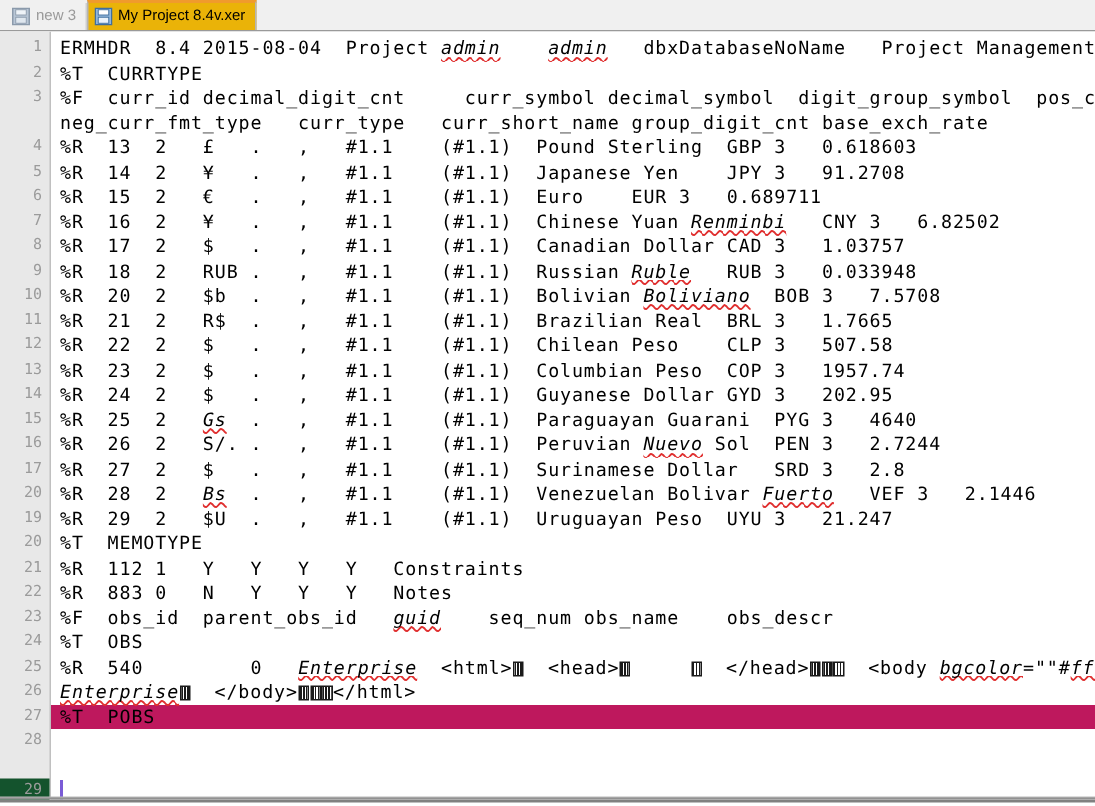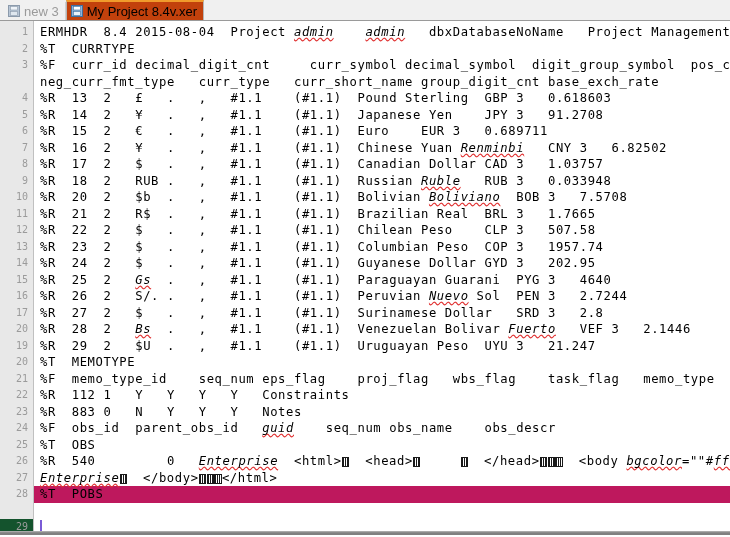--- a/index.html
+++ b/index.html
@@ -24,33 +24,33 @@
     align-items: flex-end;
     padding-left: 4px;
     box-sizing: border-box;
     position: relative;
   }
   .tab {
     display: flex;
     align-items: center;
     height: 18px;
     padding: 0 6px 0 4px;
-    font-size: 13px;
+    font-size: 10px;
     box-sizing: border-box;
     position: relative;
     white-space: nowrap;
   }
   .tab.inactive {
     color: #9a9a9a;
     background: #f0f0f0;
     border-right: 1px solid #cfcfcf;
   }
   .tab.active {
     color: #000000;
-    background: #c2410c;
+    background: #eab308;
     border-top: 2px solid #f09b2c;
     border-left: 1px solid #b5b5b5;
     border-right: 1px solid #b5b5b5;
     height: 20px;
   }
   .tab-icon {
     width: 12px;
     height: 12px;
     margin-right: 4px;
     flex: 0 0 auto;
@@ -226,21 +226,20 @@
       <div class="cline">%R  21  2   R$  .   ,   #1.1    (#1.1)  Brazilian Real  BRL 3   1.7665</div>
       <div class="cline">%R  22  2   $   .   ,   #1.1    (#1.1)  Chilean Peso    CLP 3   507.58</div>
       <div class="cline">%R  23  2   $   .   ,   #1.1    (#1.1)  Columbian Peso  COP 3   1957.74</div>
       <div class="cline">%R  24  2   $   .   ,   #1.1    (#1.1)  Guyanese Dollar GYD 3   202.95</div>
       <div class="cline">%R  25  2   <span class="sq">Gs</span>  .   ,   #1.1    (#1.1)  Paraguayan Guarani  PYG 3   4640</div>
       <div class="cline">%R  26  2   S/. .   ,   #1.1    (#1.1)  Peruvian <span class="sq">Nuevo</span> Sol  PEN 3   2.7244</div>
       <div class="cline">%R  27  2   $   .   ,   #1.1    (#1.1)  Surinamese Dollar   SRD 3   2.8</div>
       <div class="cline">%R  28  2   <span class="sq">Bs</span>  .   ,   #1.1    (#1.1)  Venezuelan Bolivar <span class="sq">Fuerto</span>   VEF 3   2.1446</div>
       <div class="cline">%R  29  2   $U  .   ,   #1.1    (#1.1)  Uruguayan Peso  UYU 3   21.247</div>
       <div class="cline">%T  MEMOTYPE</div>
-      <div class="cline">%F  memo_type_id    seq_num eps_flag    proj_flag   wbs_flag    task_flag   memo_type</div>
       <div class="cline">%R  112 1   Y   Y   Y   Y   Constraints</div>
       <div class="cline">%R  883 0   N   Y   Y   Y   Notes</div>
       <div class="cline">%F  obs_id  parent_obs_id   <span class="sq">guid</span>    seq_num obs_name    obs_descr</div>
       <div class="cline">%T  OBS</div>
       <div class="cline">%R  540         0   <span class="sq">Enterprise</span>  &lt;html&gt;<span class="box"></span>  &lt;head&gt;<span class="box"></span>     <span class="box"></span>  &lt;/head&gt;<span class="box"></span><span class="box"></span><span class="box"></span>  &lt;body <span class="sq">bgcolor</span>=""#<span class="sq">ffffff</span>""&gt;</div>
       <div class="cline"><span class="sq">Enterprise</span><span class="box"></span>  &lt;/body&gt;<span class="box"></span><span class="box"></span><span class="box"></span>&lt;/html&gt;</div>
       <span id="caret" style="top: 499px;"></span>
       <div class="cline cur">%T  POBS</div>
     </div>
   <div id="bottomedge"></div>

